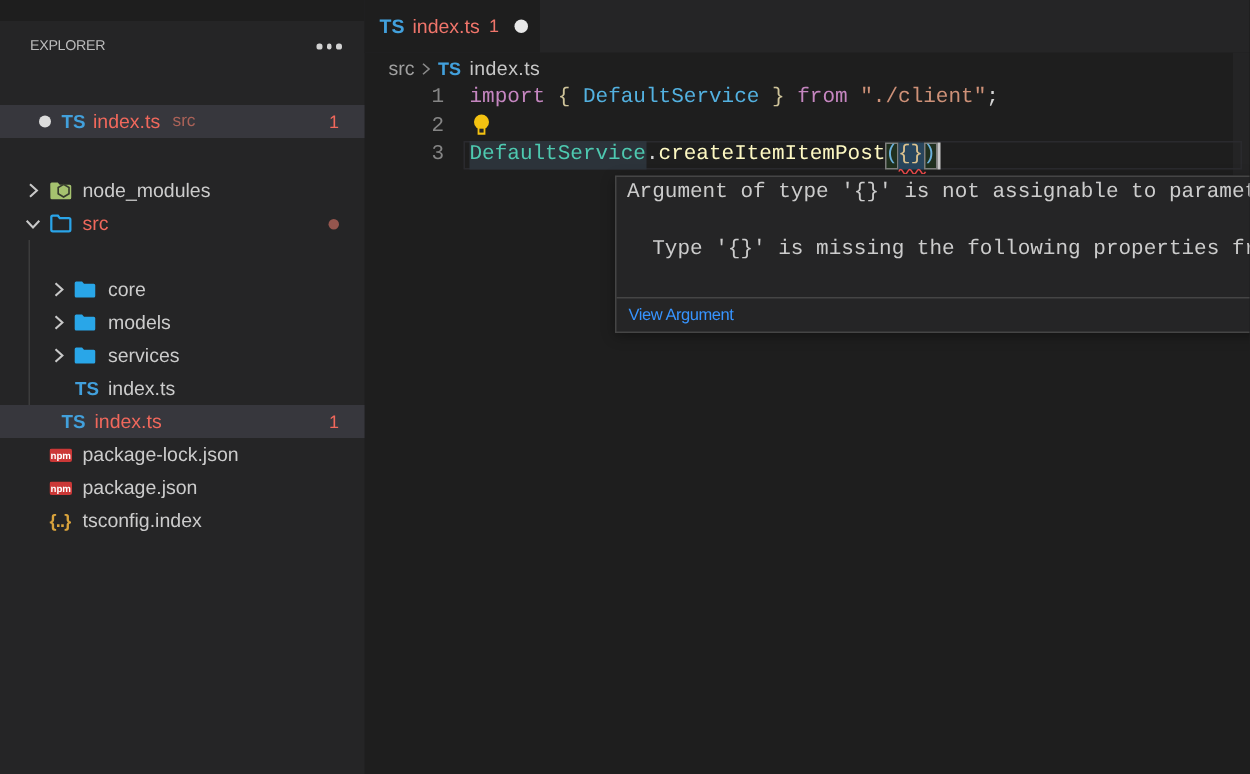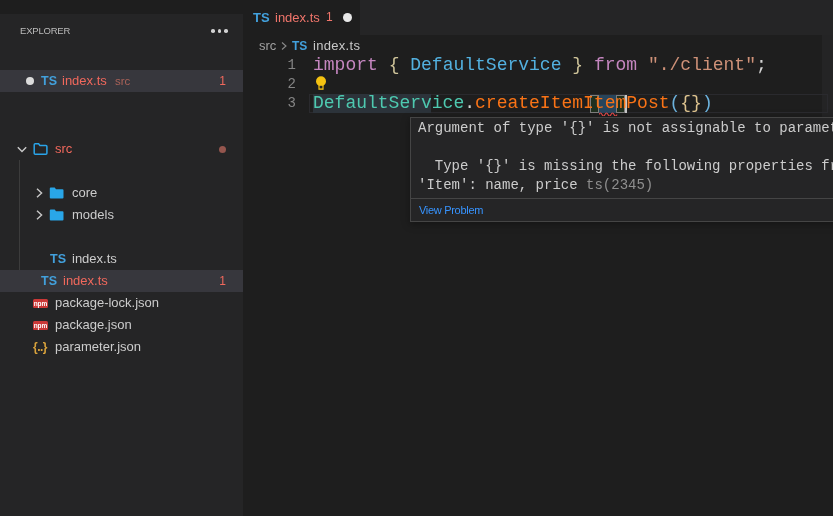--- a/index.html
+++ b/index.html
@@ -12,23 +12,23 @@
 .srow .lbl{position:absolute;top:0;height:22px;line-height:22px;font-size:13px;color:#cccccc;white-space:pre}
 .chev{position:absolute;top:3px;width:16px;height:16px}
 .ficon{position:absolute;top:4px}
 .tsicon{font-weight:bold;font-size:12.5px;color:#42a0dc;letter-spacing:0;position:absolute;height:22px;line-height:22px}
 .srow .lbl.salmon{color:#f0685c}
 .badge1{position:absolute;right:17px;top:0;height:22px;line-height:22px;font-size:12px;color:#f0685c}
 
 #tabbar{position:absolute;left:243px;top:0;width:590px;height:35px;background:#252526}
 #tab{position:absolute;left:0;top:0;width:117px;height:35px;background:#1e1e1e}
 #crumbs{position:absolute;left:243px;top:35px;width:590px;height:22px}
-.code{position:absolute;left:313px;height:19px;line-height:19px;font-family:"Liberation Mono",monospace;font-size:18px;white-space:pre;color:#d4d4d4}
+.code{position:absolute;left:313px;height:19px;line-height:19px;font-family:"Liberation Mono",monospace;font-size:14px;white-space:pre;color:#d4d4d4}
 .lnum{position:absolute;left:243px;width:53px;height:19px;line-height:19px;text-align:right;font-family:"Liberation Mono",monospace;font-size:14px;color:#858585}
-.mag{color:#c586c0}.teal{color:#4ec9b0}.fn{color:#f97316}.str{color:#ce9178}
+.mag{color:#c586c0}.teal{color:#4ec9b0}.fn{color:#fef9c3}.str{color:#ce9178}
 .blu1{color:#53b1e0}.gold1{color:#cfc49a}.pargold{color:#dcc28e}.parblu{color:#6cb2dd}
 
 #popup{position:absolute;left:410px;top:117px;width:430px;height:105px;background:#252526;border:1px solid #454545;box-sizing:border-box;box-shadow:0 2px 8px rgba(0,0,0,0.36)}
 .pline{position:absolute;left:7px;height:19px;line-height:19px;font-family:"Liberation Mono",monospace;font-size:14px;white-space:pre;color:#cccccc}
 #pactions{position:absolute;left:0;bottom:0;width:100%;height:22px;border-top:1px solid #454545}
 .plink{position:absolute;top:0;height:22px;line-height:22px;font-size:11px;letter-spacing:-0.3px;color:#3794ff}
 </style>
 </head>
 <body>
 
@@ -46,20 +46,30 @@
     <span style="position:absolute;left:26px;top:7px;width:8px;height:8px;border-radius:50%;background:#dcdcdc"></span>
     <span class="tsicon" style="left:41px">TS</span>
     <div class="lbl salmon" style="left:62px">index.ts</div>
     <div class="lbl" style="left:115px;font-size:11.5px;color:#aa6258">src</div>
     <div class="badge1">1</div>
   </div>
 
 
   <div class="abs" style="left:19px;top:146px;width:1px;height:110px;background:#3c3c3c"></div>
 
+  <div class="srow" style="top:102px">
+    <svg class="chev" style="left:14px">
+        <path d="M6 3.8 L10.6 8 L6 12.2" fill="none" stroke="#c8c8c8" stroke-width="1.4"></path>
+      </svg>
+    <svg class="ficon" style="left:33px" width="15" height="14" viewBox="0 0 15 14">
+      <path d="M0.5 2.6 q0 -1 1 -1 h4 l1.3 1.6 h6.7 q1 0 1 1 v7.6 q0 1 -1 1 h-11.9 q-1 0 -1 -1 z" fill="#a5c26f"></path>
+      <polygon points="9.4,2.9 13,5 13,9.2 9.4,11.3 5.8,9.2 5.8,5" fill="none" stroke="#363b2e" stroke-width="1.1"></polygon>
+    </svg>
+    <div class="lbl" style="left:55px">node_modules</div>
+  </div>
   <div class="srow" style="top:124px">
     <svg class="chev" style="left:14px">
         <path d="M3.8 6.2 L8 10.6 L12.2 6.2" fill="none" stroke="#c8c8c8" stroke-width="1.4"></path>
       </svg>
     <svg class="ficon" style="left:33px" width="15" height="14" viewBox="0 0 15 14">
       <path d="M1.2 2.8 q0 -1 1 -1 h3.4 l1.3 1.6 h6 q1 0 1 1 v6.8 q0 1 -1 1 h-10.7 q-1 0 -1 -1 z" fill="none" stroke="#2aa4e8" stroke-width="1.5"></path>
     </svg>
     <div class="lbl salmon" style="left:55px">src</div>
     <span style="position:absolute;left:219px;top:7.5px;width:7px;height:7px;border-radius:50%;background:#95564e"></span>
   </div>
@@ -74,20 +84,29 @@
   </div>
   <div class="srow" style="top:168px">
     <svg class="chev" style="left:31px">
         <path d="M6 3.8 L10.6 8 L6 12.2" fill="none" stroke="#c8c8c8" stroke-width="1.4"></path>
       </svg>
     <svg class="ficon" style="left:49px" width="15" height="14" viewBox="0 0 15 14">
       <path d="M0.8 2.6 q0 -1 1 -1 h3.9 l1.3 1.6 h6.5 q1 0 1 1 v7.2 q0 1 -1 1 h-11.7 q-1 0 -1 -1 z" fill="#29a6e8"></path>
     </svg>
     <div class="lbl" style="left:72px">core</div>
   </div>
+  <div class="srow" style="top:212px">
+    <svg class="chev" style="left:31px">
+        <path d="M6 3.8 L10.6 8 L6 12.2" fill="none" stroke="#c8c8c8" stroke-width="1.4"></path>
+      </svg>
+    <svg class="ficon" style="left:49px" width="15" height="14" viewBox="0 0 15 14">
+      <path d="M0.8 2.6 q0 -1 1 -1 h3.9 l1.3 1.6 h6.5 q1 0 1 1 v7.2 q0 1 -1 1 h-11.7 q-1 0 -1 -1 z" fill="#29a6e8"></path>
+    </svg>
+    <div class="lbl" style="left:72px">services</div>
+  </div>
   <div class="srow" style="top:234px">
     <span class="tsicon" style="left:50px">TS</span>
     <div class="lbl" style="left:72px">index.ts</div>
   </div>
   <div class="srow" style="top:256px;background:#37373d">
     <span class="tsicon" style="left:41px">TS</span>
     <div class="lbl salmon" style="left:63px">index.ts</div>
     <div class="badge1">1</div>
   </div>
   <div class="srow" style="top:300px">
@@ -99,21 +118,21 @@
   </div>
   <div class="srow" style="top:278px">
     <svg class="ficon" style="left:33px;top:7px" width="15" height="9" viewBox="0 0 15 9">
       <rect x="0" y="0" width="15" height="9" rx="1.5" fill="#cb3837"></rect>
       <text x="7.5" y="7" font-size="6.5" font-weight="bold" fill="#ffffff" text-anchor="middle" font-family="Liberation Sans">npm</text>
     </svg>
     <div class="lbl" style="left:55px">package-lock.json</div>
   </div>
   <div class="srow" style="top:322px">
     <div class="lbl" style="left:33px;font-weight:bold;font-size:12px;color:#d9a33c;letter-spacing:-0.5px">{..}</div>
-    <div class="lbl" style="left:55px">parameter.json</div>
+    <div class="lbl" style="left:55px">tsconfig.index</div>
   </div>
 </div>
 
 <div id="tabbar">
   <div id="tab">
     <span style="position:absolute;left:10px;top:0;height:35px;line-height:35px;font-weight:bold;font-size:13px;color:#42a0dc">TS</span>
     <span style="position:absolute;left:32px;top:0;height:35px;line-height:35px;font-size:13px;color:#f0756b">index.ts</span>
     <span style="position:absolute;left:83px;top:0;height:35px;line-height:35px;font-size:12px;color:#f0756b">1</span>
     <span style="position:absolute;left:100px;top:13px;width:9px;height:9px;border-radius:50%;background:#e8e8e8"></span>
   </div>
@@ -149,17 +168,16 @@
 <div class="abs" style="left:615.5px;top:94.5px;width:9px;height:18px;background:#20301f;border:1px solid #7e7e7e;box-sizing:border-box"></div>
 <div class="abs" style="left:624.5px;top:94.5px;width:2.5px;height:18px;background:#c8c8c8"></div>
 <svg class="abs" style="left:599px;top:110.5px" width="19" height="5" viewBox="0 0 19 5">
     <path d="M0 3.5 Q1.5 0.5 3 3.5 T6 3.5 T9 3.5 T12 3.5 T15 3.5 T18 3.5" fill="none" stroke="#f14c4c" stroke-width="1.1"></path>
   </svg>
 <div class="code" style="top:94px"><span class="teal">DefaultService</span>.<span class="fn">createItemItemPost</span><span class="parblu">(</span><span class="pargold">{}</span><span class="parblu">)</span></div>
 
 <div id="popup">
   <div class="pline" style="top:1px">Argument of type '{}' is not assignable to parameter of</div>
   <div class="pline" style="top:39px">  Type '{}' is missing the following properties from type</div>
-  <div class="pline" style="top:58px">'Item': name, price <span style="color:#8f8f8f">ts(2345)</span></div>
   <div id="pactions">
-    <span class="plink" style="left:8px">View Problem</span>
+    <span class="plink" style="left:8px">View Argument</span>
   </div>
 </div>
 
 </body></html>

